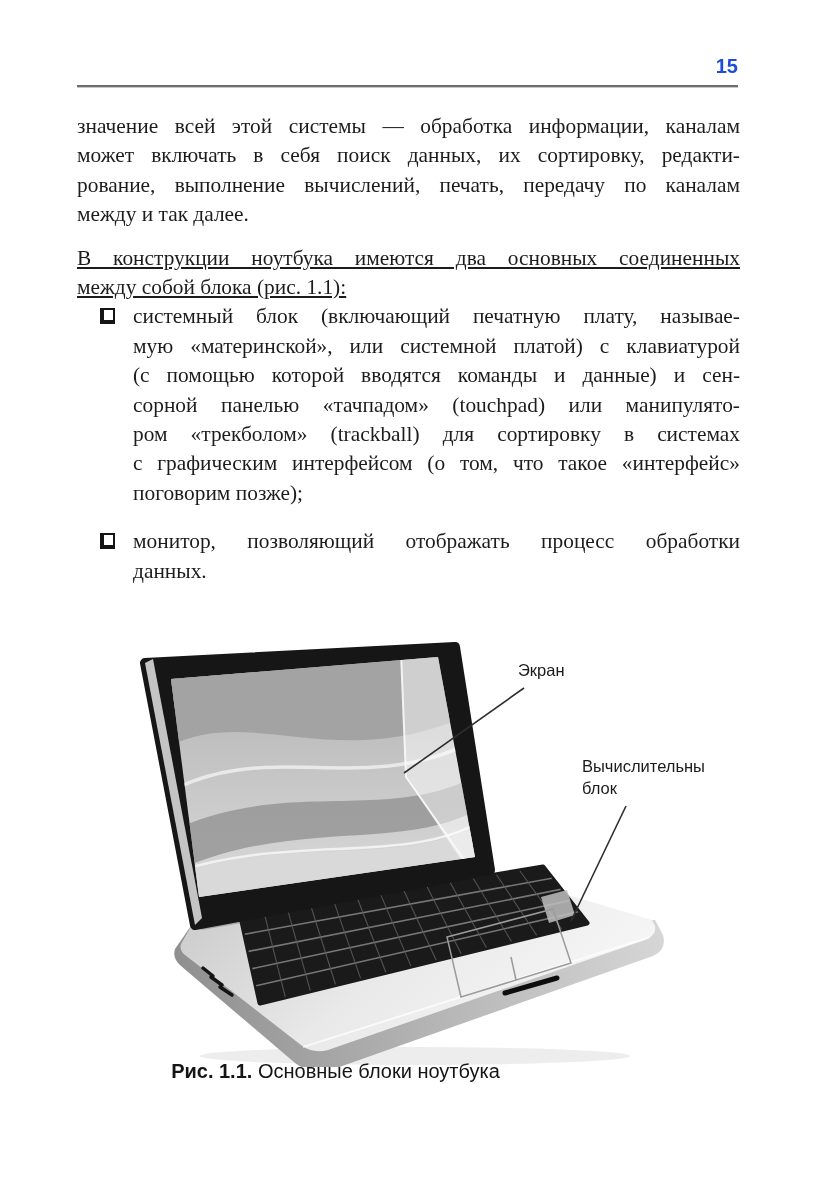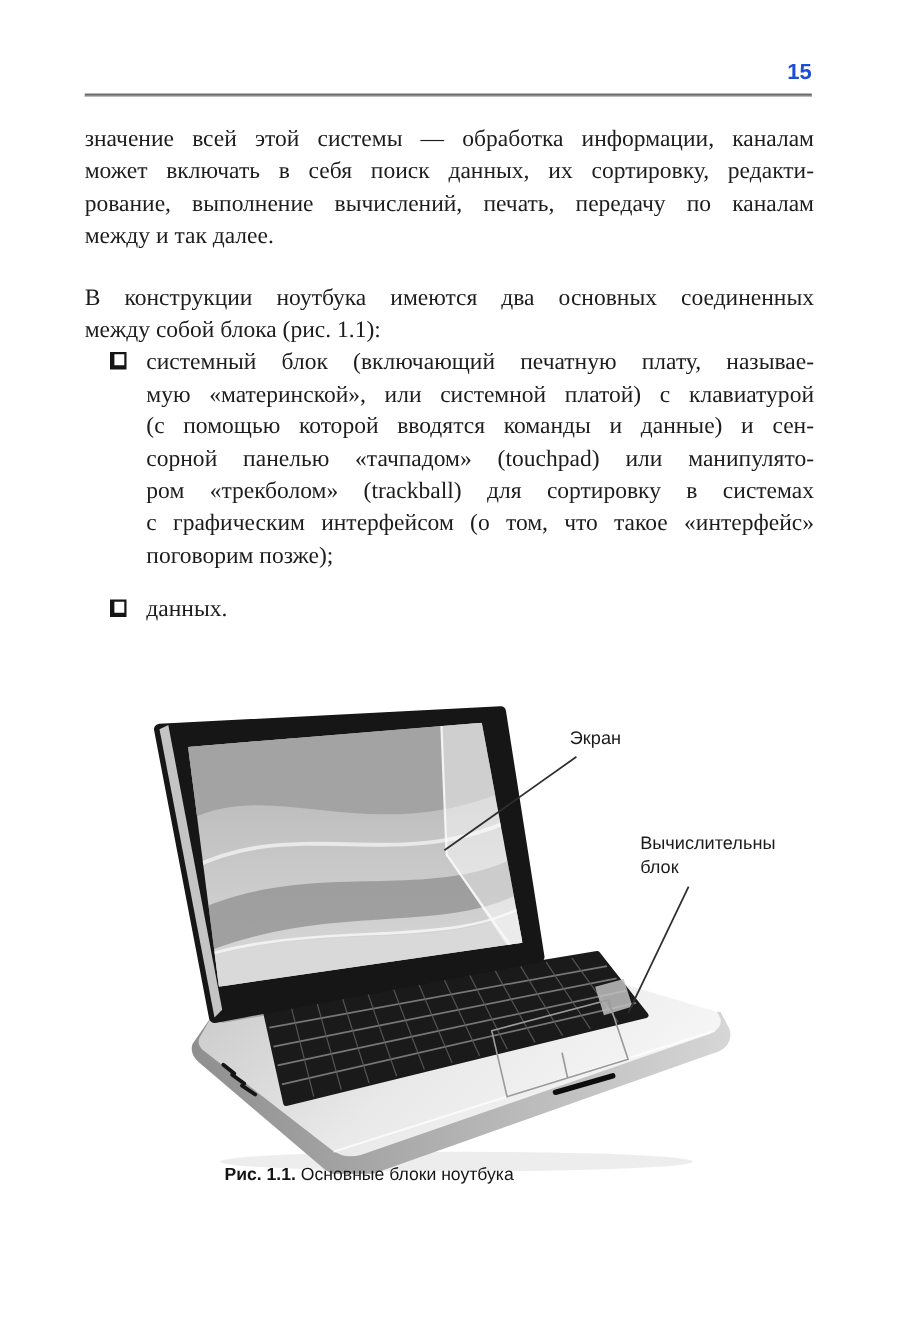--- a/index.html
+++ b/index.html
@@ -11,34 +11,34 @@
              font-size:17px;font-weight:700;color:#3e3e3e;letter-spacing:-0.2px;}
   .hdr-num{position:absolute;right:79px;top:55px;font-family:"Liberation Sans",sans-serif;
            font-size:20px;font-weight:700;color:#1d4ed8;}
   .hdr-rule{position:absolute;left:77px;top:85px;width:661px;height:2px;background:#6e6e6e;
             border-bottom:1px solid #c9c9c9;}
 
   
   .textblock{position:absolute;left:77px;top:112px;width:663px;font-size:21.4px;line-height:29.4px;}
   .line{text-align:justify;text-align-last:justify;white-space:normal;}
   .line.last{text-align-last:left;}
-  .para2{margin-top:26px;}
+  .para2{margin-top:14px;text-decoration:underline;}
   .blist{}
   .li{position:relative;padding-left:56px;}
   .li + .li{margin-top:19px;}
   .bullet{position:absolute;left:23px;top:6px;width:9px;height:10px;
           border:2px solid #151515;border-left-width:4px;border-bottom-width:4px;background:#fff;}
 
   
   .figure{position:absolute;left:105px;top:635px;width:600px;height:432px;}
   .figure svg{display:block;}
   .figure text{font-family:"Liberation Sans",sans-serif;font-size:16.5px;fill:#1b1b1b;}
 
   .caption{position:absolute;left:0;top:1060px;width:671px;text-align:center;
-           font-family:"Liberation Sans",sans-serif;font-size:16px;color:#151515;}
+           font-family:"Liberation Sans",sans-serif;font-size:20px;color:#151515;}
   .caption .cap-prefix{font-weight:700;}
 </style>
 </head>
 <body>
 
 <div class="page">
 
   <div class="hdr-num">15</div>
   <div class="hdr-rule"></div>
 
@@ -67,20 +67,21 @@
             <div class="line">сорной панелью «тачпадом» (touchpad) или манипулято-</div>
             <div class="line">ром «трекболом» (trackball) для сортировку в системах</div>
             <div class="line">с графическим интерфейсом (о том, что такое «интерфейс»</div>
             <div class="line last">поговорим позже);</div>
           </div>
       </div>
       <div class="li">
         <span class="bullet"></span>
         <div>
 
+        <div class="line">монитор, позволяющий отображать процесс обработки</div>
             <div class="line last">данных.</div>
           </div>
       </div>
     </div>
   </div>
 
   <div class="figure">
     <svg width="600" height="432" viewBox="0 0 600 432">
       <defs>
         <linearGradient id="gScreen" x1="0" y1="0" x2="0" y2="1">

